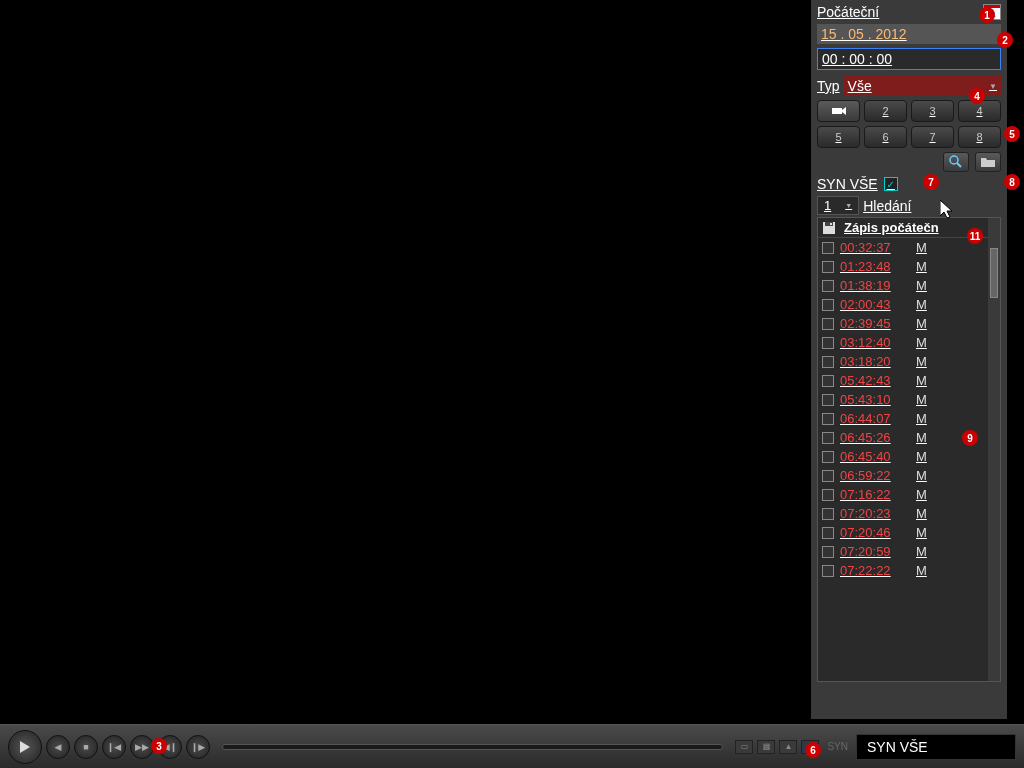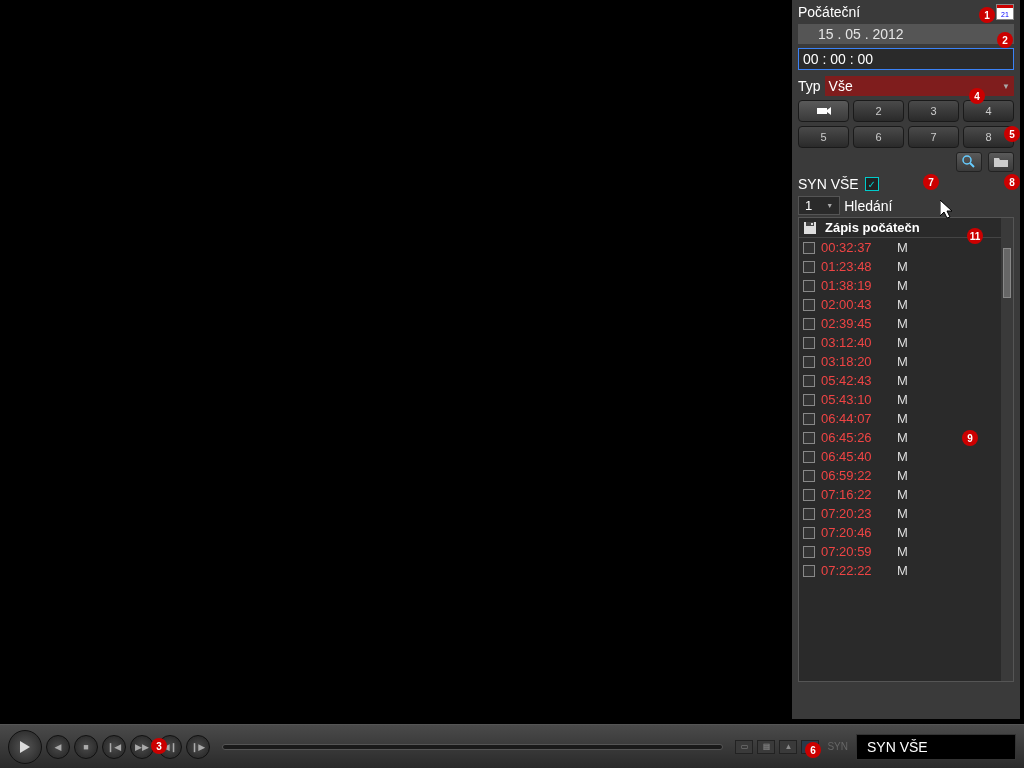--- a/index.html
+++ b/index.html
@@ -1,25 +1,25 @@
 <!DOCTYPE html>
 <html><head>
 <meta charset="utf-8">
 <style>
   * { box-sizing: border-box; margin: 0; padding: 0; font-family: Arial, sans-serif; }
   body { background: #000; width: 1024px; height: 768px; overflow: hidden; color: #fff; position: relative; }
   
   .main-view { position: absolute; left: 0; top: 0; width: 822px; height: 719px; background: #000; }
   
-  .sidebar { position: absolute; right: 4px; top: 0; width: 228px; height: 719px; background: #3a3a3a; padding: 4px 6px; }
+  .sidebar { position: absolute; right: 17px; top: 0; width: 196px; height: 719px; background: #3a3a3a; padding: 4px 6px; text-decoration: underline; }
   
   .row { display: flex; align-items: center; gap: 4px; margin-bottom: 4px; position: relative; }
   .label { font-size: 14px; color: #fff; white-space: nowrap; }
   
-  .date-input { background: #555; color: #e5e5e5; font-size: 14px; flex: 1; padding: 2px 20px; border: none; }
+  .date-input { background: #555; color: #fdba74; font-size: 14px; flex: 1; padding: 2px 4px; border: none; }
   .cal-icon { width: 18px; height: 16px; background: #fff; border: 1px solid #888; display: flex; align-items: center; justify-content: center; font-size: 7px; color: #00f; cursor: pointer; position: relative; }
   .cal-icon::before { content: ''; position: absolute; top: 0; left: 0; right: 0; height: 3px; background: #c00; }
   
   .time-input { background: #2a2a2a; color: #fff; font-size: 14px; padding: 2px 4px; border: 1px solid #3b82f6; width: 100%; }
   
   .type-select { background: #7f1d1d; color: #fff; font-size: 14px; padding: 2px 4px; flex: 1; display: flex; align-items: center; justify-content: space-between; }
   .dropdown-arrow { font-size: 8px; color: #aaa; }
   
   .ch-grid { display: grid; grid-template-columns: repeat(4, 1fr); gap: 4px; margin: 4px 0; }
   .ch-btn { background: linear-gradient(#4a4a4a, #2a2a2a); border: 1px solid #1a1a1a; border-radius: 4px; color: #ccc; font-size: 11px; height: 22px; display: flex; align-items: center; justify-content: center; cursor: pointer; }

